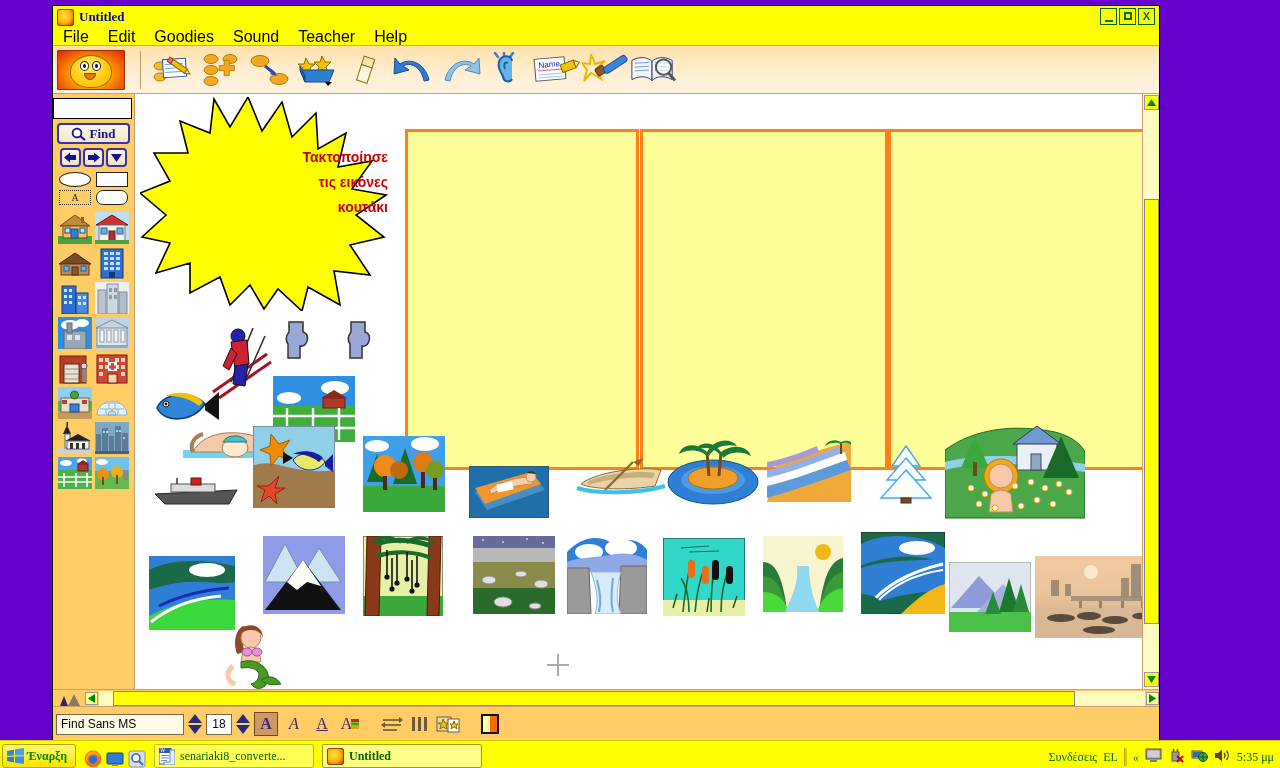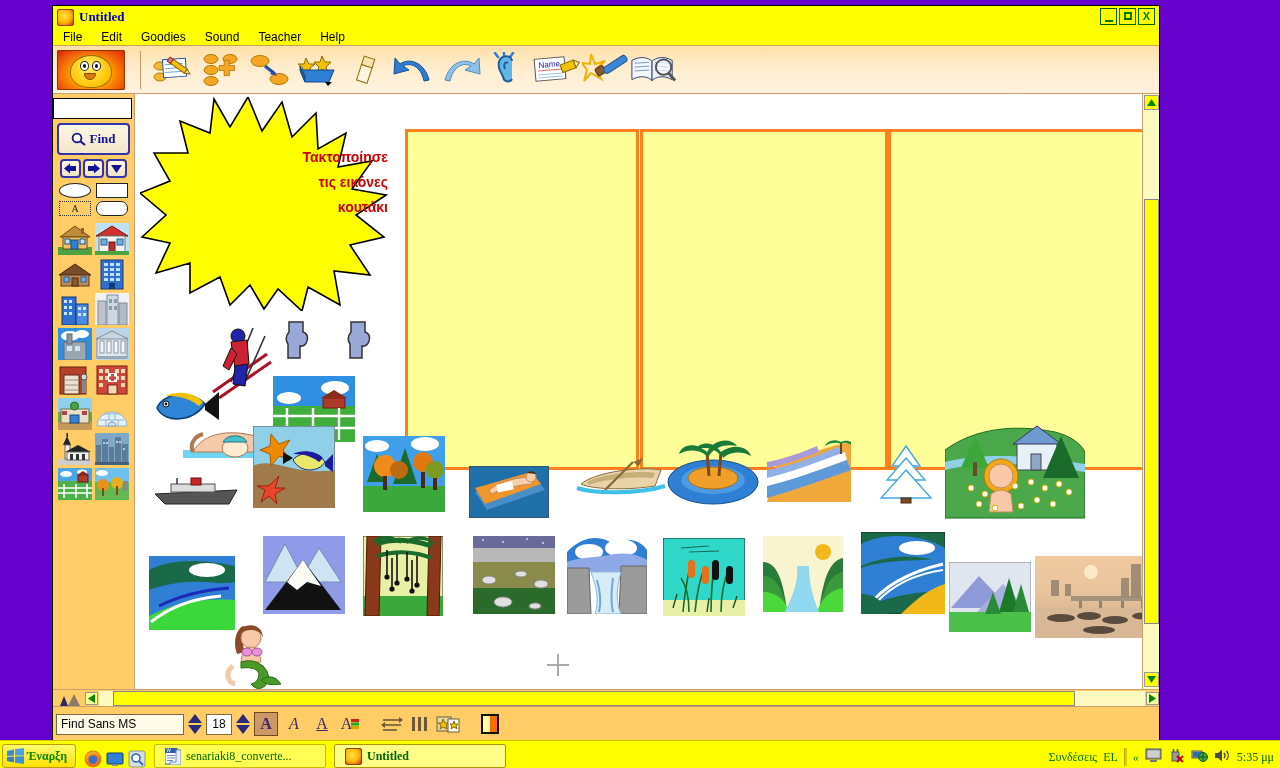--- a/index.html
+++ b/index.html
@@ -33,21 +33,21 @@
     color:#007700;font-size:11px;font-weight:bold;line-height:15px;text-align:center;
     box-sizing:border-box;font-family:"Liberation Sans",sans-serif;cursor:pointer;
   }
   .win-btn .sq{display:inline-block;width:8px;height:8px;border:2px solid #007700;box-sizing:border-box;}
   .win-btn .mn{display:inline-block;width:8px;height:2px;background:#007700;vertical-align:bottom;margin-bottom:2px;}
   
   .menubar{
     height:17px;background:#ffff00;display:flex;align-items:center;
     padding-left:10px;gap:19px;box-sizing:border-box;
   }
-  .menu-item{font-size:12px;color:#000;cursor:default;font-family:"Liberation Sans",sans-serif;}
+  .menu-item{font-size:16px;color:#000;cursor:default;font-family:"Liberation Sans",sans-serif;}
   
   .toolbar{
     height:49px;background:linear-gradient(#ffe0a8,#ffeccc 45%,#fff3e0);
     border-top:1px solid #d2a060;border-bottom:1px solid #caa070;
     display:flex;align-items:center;box-sizing:border-box;
   }
   .tb-logo{
     width:66px;height:38px;margin-left:4px;margin-right:7px;flex:none;
     background:radial-gradient(ellipse at 50% 60%,#ffd42a 0%,#ff9900 45%,#dd2211 100%);
     border:1px solid #993300;position:relative;border-radius:1px;
@@ -71,21 +71,21 @@
   .workarea{display:flex;height:595px;}
   
   .palette{
     width:82px;background:#ffcc66;border-right:1px solid #caa070;
     box-sizing:border-box;padding:3px 0 0 0;flex:none;position:relative;
   }
   .pal-search{
     width:73px;height:17px;background:#fff;border:1px solid #000;margin:1px auto 4px auto;
   }
   .pal-find{
-    width:73px;height:32px;margin:0 auto 4px auto;border:2px solid #3333aa;border-radius:4px;
+    width:73px;height:21px;margin:0 auto 4px auto;border:2px solid #3333aa;border-radius:4px;
     background:linear-gradient(#fdf6e3,#f3e7c9);display:flex;align-items:center;justify-content:center;
     gap:3px;cursor:pointer;box-sizing:border-box;
   }
   .pal-find span{font-family:"Liberation Serif",serif;font-weight:bold;font-size:13px;color:#11119a;}
   .pal-navrow{display:flex;justify-content:center;gap:2px;margin-bottom:5px;}
   .pal-nav{
     width:21px;height:19px;border:2px solid #3333aa;border-radius:4px;
     background:linear-gradient(#fdf6e3,#f0e4c6);display:flex;align-items:center;justify-content:center;
     cursor:pointer;box-sizing:border-box;
   }
@@ -158,21 +158,21 @@
     border-top:1px solid #cccc00;display:flex;align-items:flex-end;box-sizing:border-box;
   }
   .start-btn{
     height:22px;margin-left:2px;padding:0 8px 0 4px;display:flex;align-items:center;gap:3px;
     background:linear-gradient(#fffb6f,#ffe100);border:1px solid #bba000;border-radius:3px;cursor:pointer;
   }
   .start-btn span{font-family:"Liberation Serif",serif;font-weight:bold;font-size:12px;color:#008800;}
   .ql{display:flex;align-items:center;gap:4px;margin-left:8px;}
   .ql-icon{width:18px;height:18px;cursor:pointer;border-radius:2px;}
   .tb-task{
-    height:22px;min-width:150px;margin-left:8px;padding:0 10px;display:flex;align-items:center;gap:5px;
+    height:22px;min-width:150px;margin-left:8px;padding:0 4px;display:flex;align-items:center;gap:5px;
     background:#ffff55;border:1px solid #ccbb00;border-radius:2px;cursor:pointer;
   }
   .tb-task.active{background:#ffff88;border:1px solid #aa9900;}
   .tb-task span{font-family:"Liberation Serif",serif;font-size:12px;color:#006600;white-space:nowrap;}
   .tray{
     margin-left:auto;display:flex;align-items:center;gap:6px;height:22px;padding-right:6px;
   }
   .tray-text{font-family:"Liberation Serif",serif;font-size:12px;color:#007700;}
   .tray-sep{width:2px;height:18px;background:#ddcc00;border-left:1px solid #bbaa00;}
   .clock{font-family:"Liberation Serif",serif;font-size:12px;color:#006600;}

